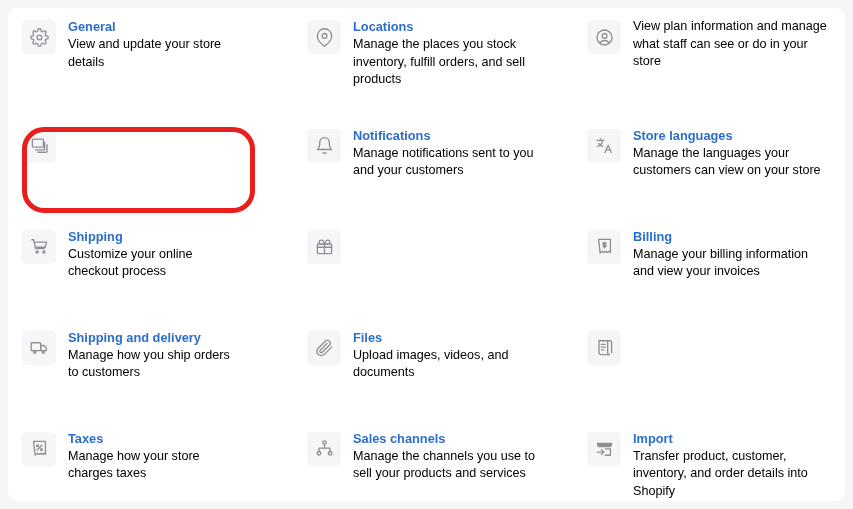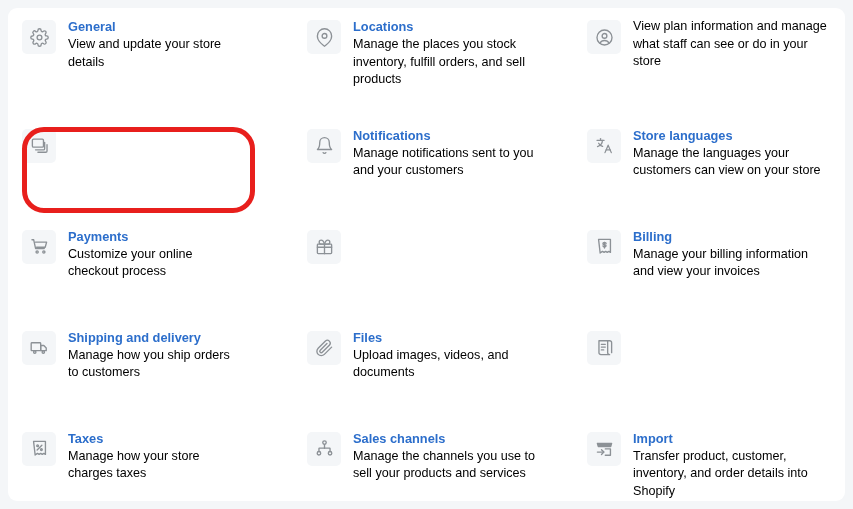--- a/index.html
+++ b/index.html
@@ -181,21 +181,21 @@
     <div class="settings-item col-0">
       <span class="icon-tile">
         <svg width="19" height="19" viewBox="0 0 24 24" fill="none" stroke="#8c9196" stroke-width="1.7" stroke-linecap="round" stroke-linejoin="round">
           <path d="M2.5 3.5h2.2l2.3 11h11"></path>
           <path d="M7 6.5h14l-1.8 6.4H8.3"></path>
           <circle cx="9" cy="19" r="1.4"></circle>
           <circle cx="17.5" cy="19" r="1.4"></circle>
         </svg>
       </span>
       <div class="item-text">
-        <div class="item-title">Payments</div>
+        <div class="item-title">Shipping</div>
         <div class="item-desc">Customize your online checkout process</div>
       </div>
     </div>
 
     <div class="settings-item col-1">
       <span class="icon-tile">
         <svg width="19" height="19" viewBox="0 0 24 24" fill="none" stroke="#8c9196" stroke-width="1.7" stroke-linecap="round" stroke-linejoin="round">
           <rect x="3" y="9" width="18" height="12" rx="1"></rect>
           <path d="M3 13h18"></path>
           <path d="M12 9v12"></path>

